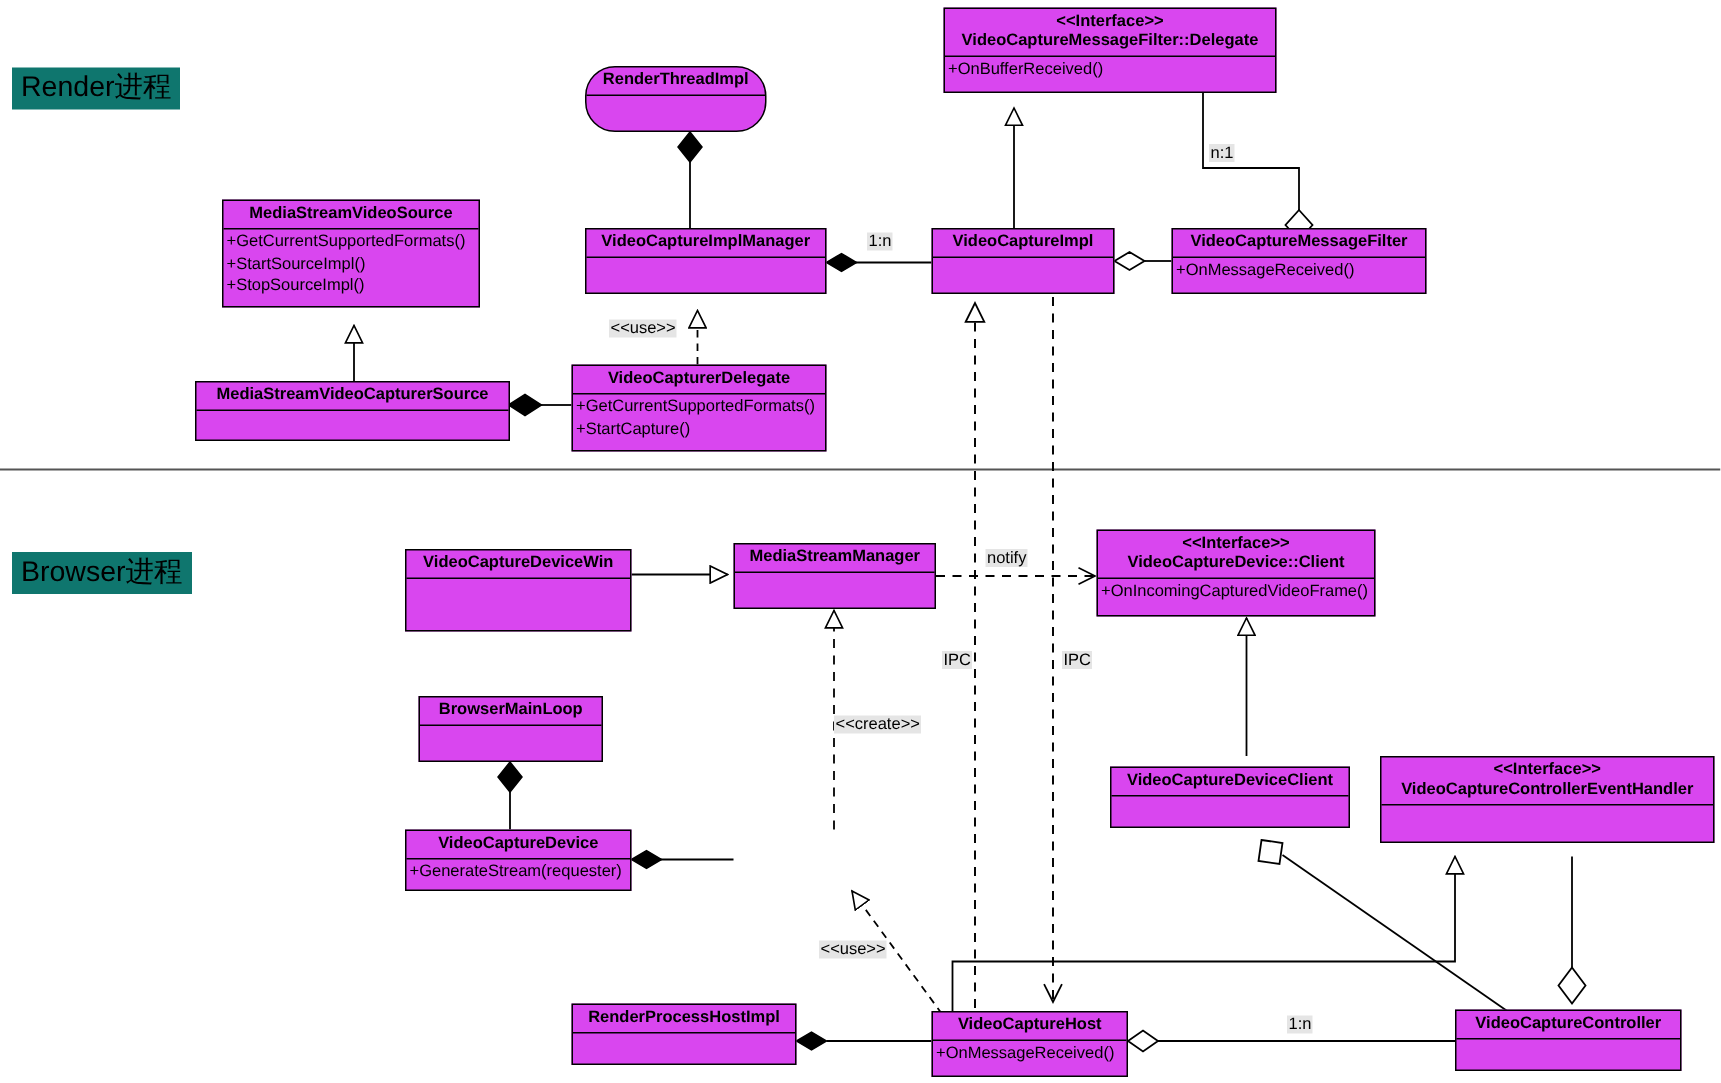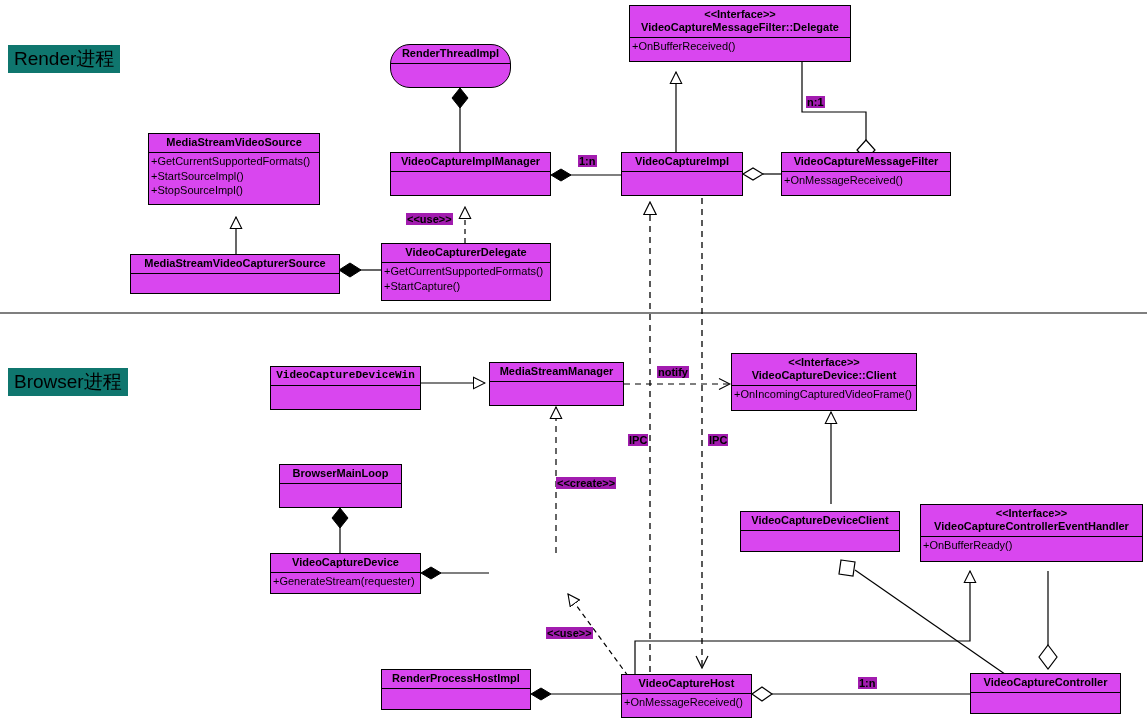--- a/index.html
+++ b/index.html
@@ -17,22 +17,22 @@
        background:#d946ef;}
   .cls .hd{box-sizing:border-box;border-bottom:1px solid #000;
            font-weight:bold;font-size:11px;text-align:center;color:#000;
            padding:2px 3px 3px 3px;line-height:13px;white-space:nowrap;}
   .cls .hd .st{font-weight:bold;display:block;}
   .cls .bd{box-sizing:border-box;font-size:11px;color:#000;
            padding:1px 2px 0 2px;line-height:14.5px;}
   .cls .bd div{white-space:nowrap;}
 
   
-  .elab{position:absolute;font-size:11px;color:#000;background:#a21caf;
-        white-space:nowrap;line-height:12px;padding:0 1px;font-weight:bold;}
+  .elab{position:absolute;font-size:11px;color:#000;background:#e5e5e5;
+        white-space:nowrap;line-height:12px;padding:0 1px;}
 </style>
 </head>
 <body>
 
 <div id="stage">
 
   <svg width="1147" height="722">
     <defs>
       <marker id="hollowTri" viewBox="0 0 12 12" refX="11" refY="6" markerWidth="11" markerHeight="11" orient="auto">
         <path d="M0.5 0.8 L11 6 L0.5 11.2 Z" fill="#fff" stroke="#000" stroke-width="1"></path>
@@ -150,21 +150,21 @@
   </div>
 
   <div class="cls" style="left:381px;top:243px;width:170px;height:58px;">
     <div class="hd">VideoCapturerDelegate</div>
     <div class="bd">
       <div>+GetCurrentSupportedFormats()</div>
       <div>+StartCapture()</div>
     </div>
   </div>
 
-  <div class="cls" style="left:270px;top:366px;width:151px;height:44px;font-family:Liberation Mono, monospace;">
+  <div class="cls" style="left:270px;top:366px;width:151px;height:55px;">
     <div class="hd">VideoCaptureDeviceWin</div>
     <div class="bd"></div>
   </div>
 
   <div class="cls" style="left:489px;top:362px;width:135px;height:44px;">
     <div class="hd">MediaStreamManager</div>
     <div class="bd"></div>
   </div>
 
   <div class="cls" style="left:731px;top:353px;width:186px;height:58px;">
@@ -192,23 +192,20 @@
 
   <div class="cls" style="left:740px;top:511px;width:160px;height:41px;">
     <div class="hd">VideoCaptureDeviceClient</div>
     <div class="bd"></div>
   </div>
 
   <div class="cls" style="left:920px;top:504px;width:223px;height:58px;">
     <div class="hd">
       <span class="st">&lt;&lt;Interface&gt;&gt;</span>
       <span>VideoCaptureControllerEventHandler</span>
-    </div>
-    <div class="bd">
-      <div>+OnBufferReady()</div>
     </div>
   </div>
 
   <div class="cls" style="left:381px;top:669px;width:150px;height:41px;">
     <div class="hd">RenderProcessHostImpl</div>
     <div class="bd"></div>
   </div>
 
   <div class="cls" style="left:621px;top:674px;width:131px;height:44px;">
     <div class="hd">VideoCaptureHost</div>

